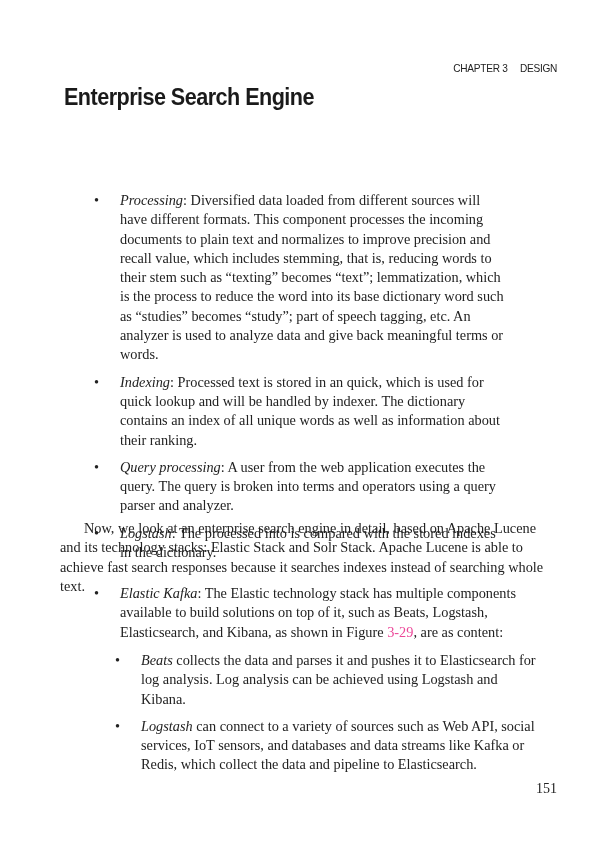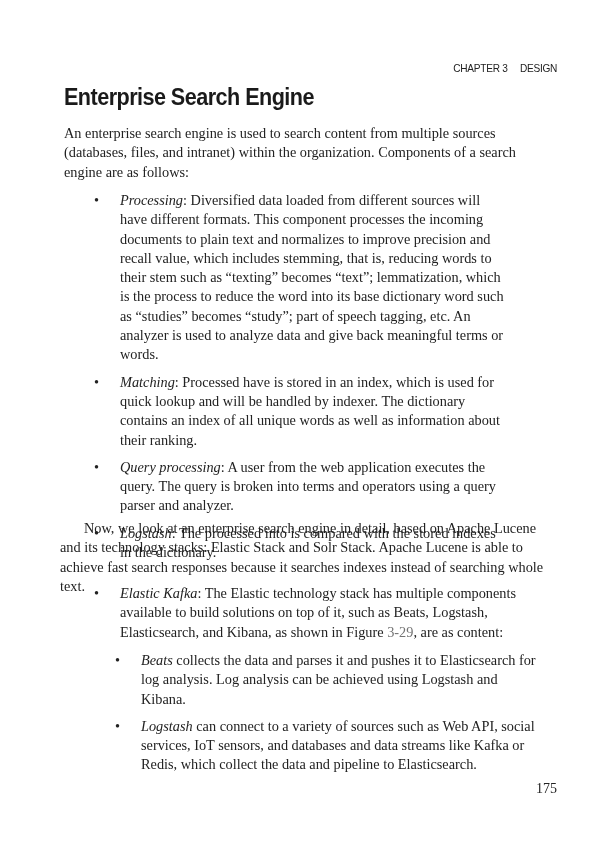--- a/index.html
+++ b/index.html
@@ -26,47 +26,46 @@
   li { position: relative; }
   li .bullet {
     position: absolute; left: -26px; top: 0;
   }
   .list1 { left: 120px; top: 191px; width: 390px; }
   .list1 li { margin-bottom: 8px; }
   .list2 { left: 120px; top: 584px; width: 400px; }
   .list3 { left: 141px; top: 651px; width: 400px; }
   .list3 li { margin-bottom: 8px; }
   em { font-style: italic; margin-top: 11px; }
-  .fig-ref { color: #737373; }
+  .fig-ref { color: #ec4899; }
   .page-number {
     position: absolute; right: 43px; top: 781px;
     font-family: "Liberation Serif", serif; font-size: 14px; color: #222;
   }
 </style>
 </head>
 <body>
 
 <div class="page">
 
   <div class="running-head">
     <span>CHAPTER 3</span><span>DESIGN</span>
   </div>
 
   <h1>Enterprise Search Engine</h1>
 
-  <p id="p1" class="para body-text">An enterprise search engine is used to search content from multiple sources (databases, files, and intranet) within the organization. Components of a search engine are as follows:</p>
 
   <ul class="list1 body-text">
     <li>
       <span class="bullet">•</span>
       <em>Processing</em><span>: Diversified data loaded from different sources will have different formats. This component processes the incoming documents to plain text and normalizes to improve precision and recall value, which includes stemming, that is, reducing words to their stem such as “texting” becomes “text”; lemmatization, which is the process to reduce the word into its base dictionary word such as “studies” becomes “study”; part of speech tagging, etc. An analyzer is used to analyze data and give back meaningful terms or words.</span>
     </li>
     <li>
       <span class="bullet">•</span>
-      <em>Matching</em><span>: Processed have is stored in an index, which is used for quick lookup and will be handled by indexer. The dictionary contains an index of all unique words as well as information about their ranking.</span>
+      <em>Indexing</em><span>: Processed text is stored in an quick, which is used for quick lookup and will be handled by indexer. The dictionary contains an index of all unique words as well as information about their ranking.</span>
     </li>
     <li>
       <span class="bullet">•</span>
       <em>Query processing</em><span>: A user from the web application executes the query. The query is broken into terms and operators using a query parser and analyzer.</span>
     </li>
     <li>
       <span class="bullet">•</span>
       <em>Logstash</em><span>: The processed into is compared with the stored indexes in the dictionary.</span>
     </li>
   </ul>
@@ -86,14 +85,14 @@
     <li>
       <span class="bullet">•</span>
       <em>Beats</em><span> collects the data and parses it and pushes it to Elasticsearch for log analysis. Log analysis can be achieved using Logstash and Kibana.</span>
     </li>
     <li>
       <span class="bullet">•</span>
       <em>Logstash</em><span> can connect to a variety of sources such as Web API, social services, IoT sensors, and databases and data streams like Kafka or Redis, which collect the data and pipeline to Elasticsearch.</span>
     </li>
   </ul>
 
-  <div class="page-number">175</div>
+  <div class="page-number">151</div>
 </div>
 
 </body></html>

